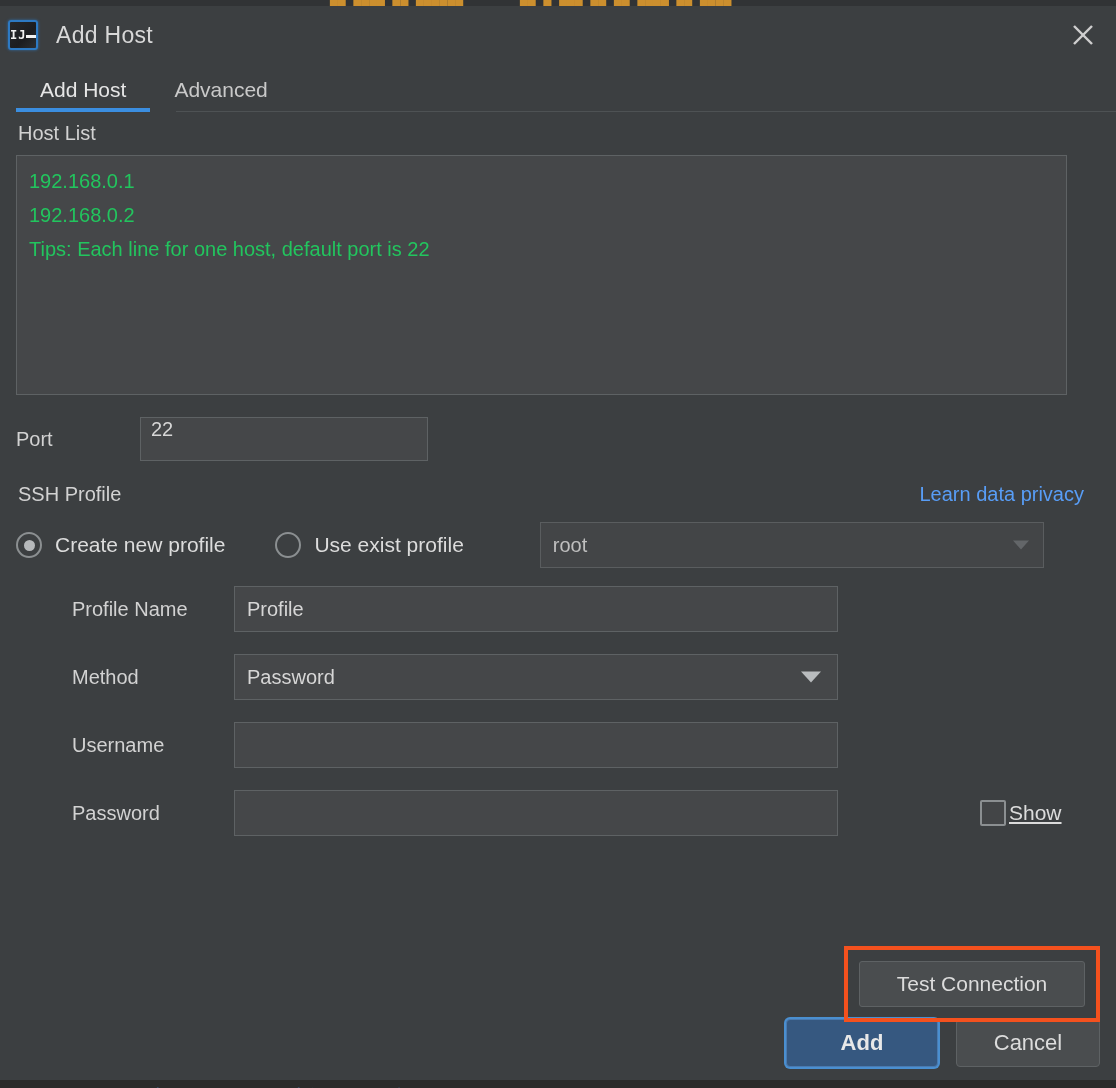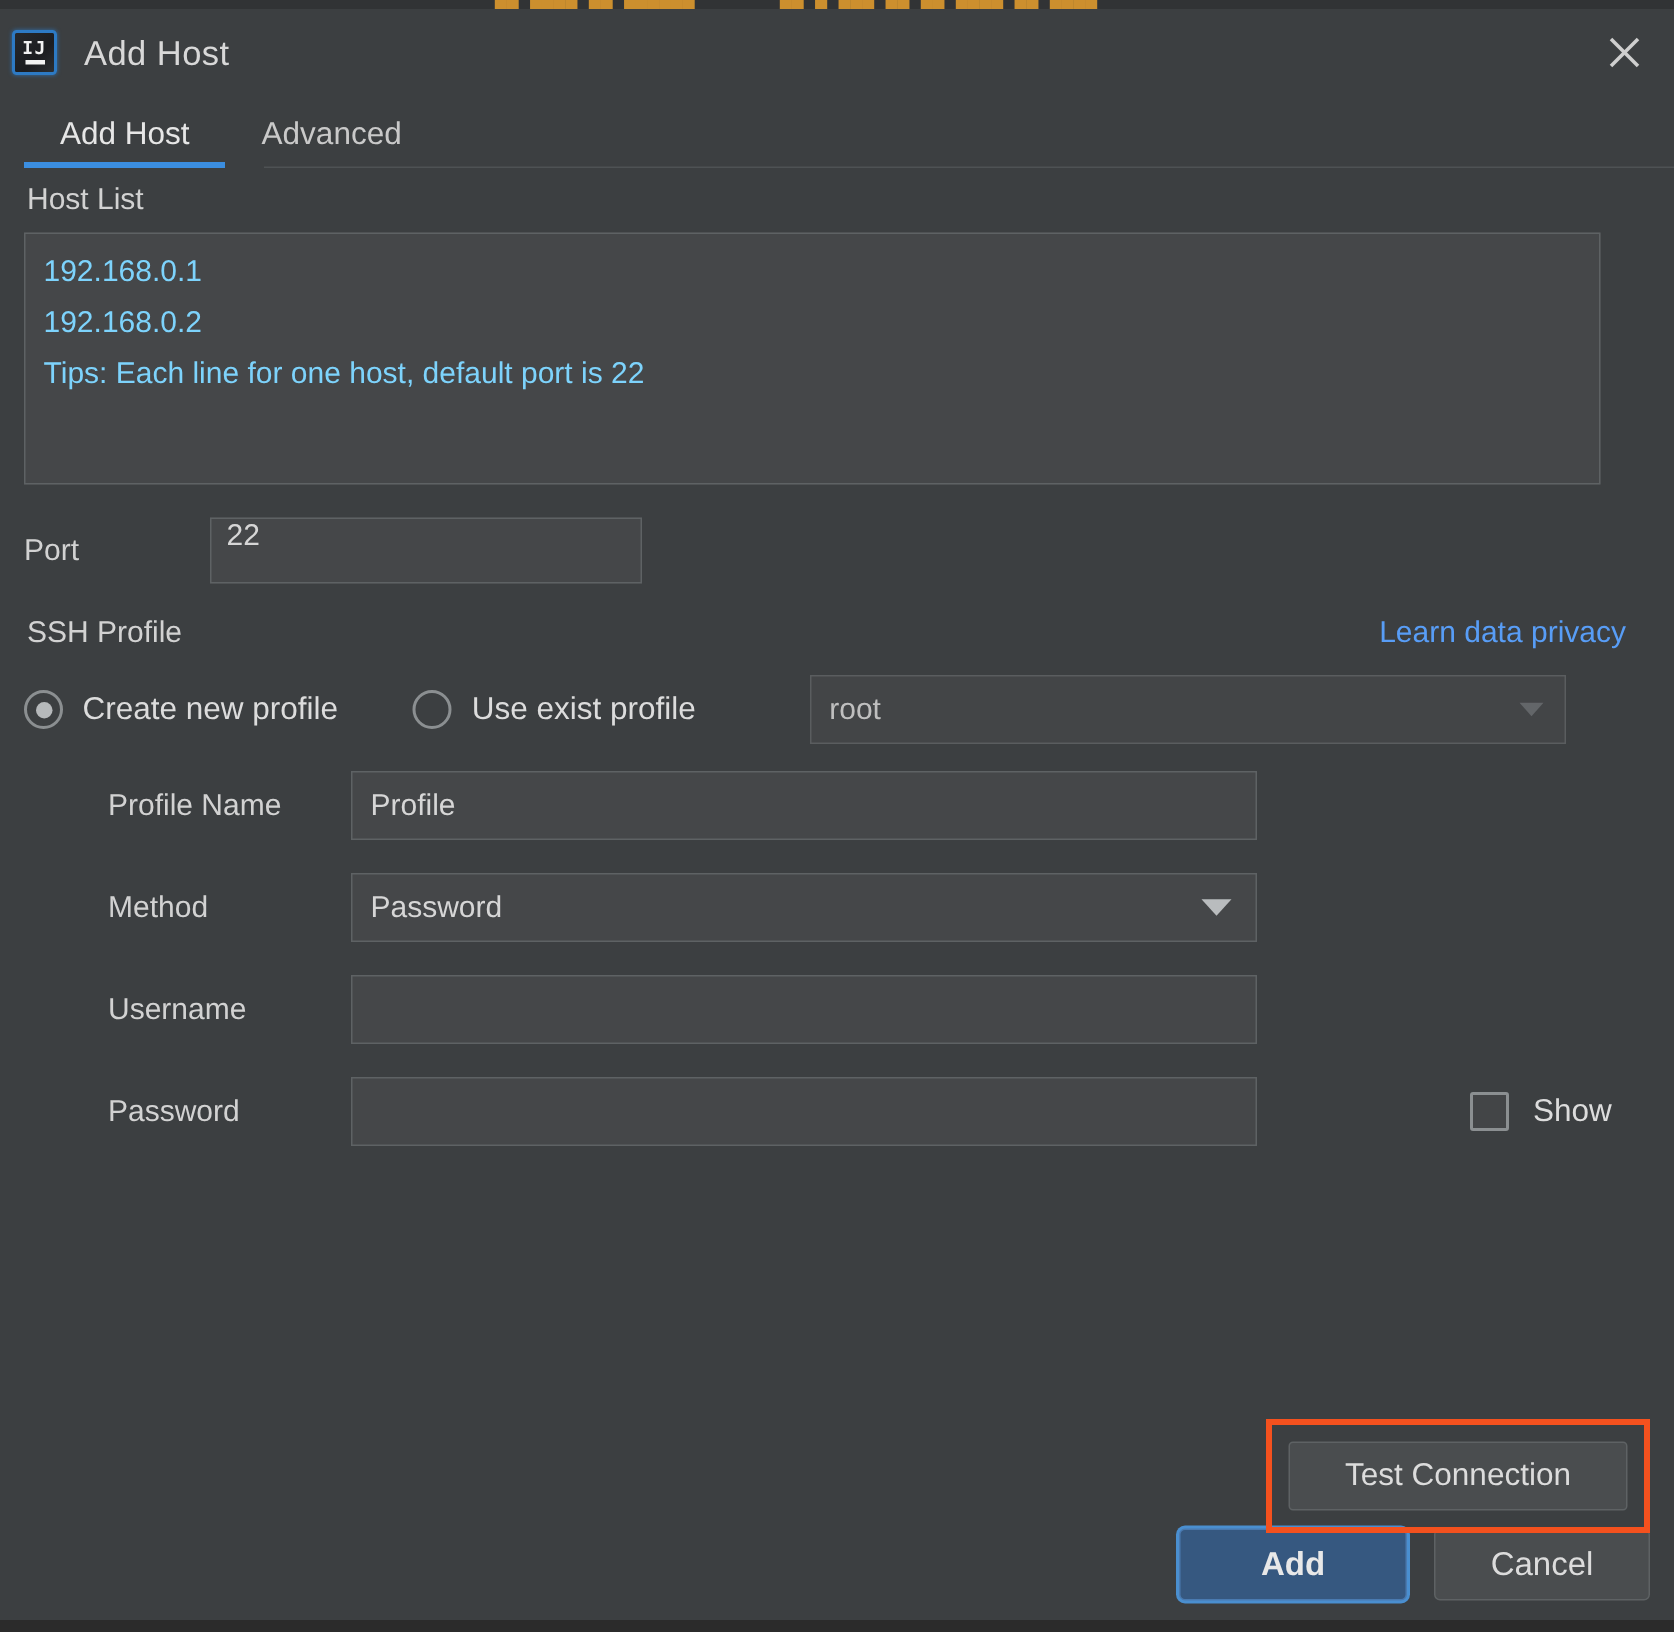--- a/index.html
+++ b/index.html
@@ -41,21 +41,21 @@
     height: 58px; flex: 0 0 58px;
     display: flex; align-items: center;
     padding: 0 14px 0 8px;
     position: relative;
   }
   .ij-logo {
     width: 30px; height: 30px;
     border: 2px solid #2d7ac4;
     border-radius: 3px;
     background: linear-gradient(135deg, #26282b 0%, #1c1d20 60%, #2c2f33 100%);
-    display: flex; flex-direction: column;
+    display: flex; flex-direction: row;
     align-items: center; justify-content: center;
     flex: 0 0 30px;
     box-shadow: 0 0 3px rgba(45,122,196,.8);
   }
   .ij-logo .ij-text {
     color: #f2f2f2; font-size: 12px; font-weight: bold;
     letter-spacing: 1px; line-height: 11px;
     font-family: "DejaVu Sans Mono", monospace;
   }
   .ij-logo .ij-bar {
@@ -106,25 +106,25 @@
   .content {
     flex: 1 1 auto;
     padding: 0 16px;
     position: relative;
   }
   .section-label {
     color: #d2d2d2; font-size: 20px;
     margin: 10px 0 10px 2px;
   }
   .hostlist {
-    width: 1051px; height: 168px;
+    width: 1051px; height: 240px;
     background: #454749;
     border: 1px solid #5e6264;
     padding: 8px 12px;
-    color: #7dd3fc; font-size: 20px;
+    color: #22c55e; font-size: 20px;
     line-height: 34px;
     overflow: hidden;
     resize: none;
     font-family: inherit;
   }
   .hostlist-line { white-space: nowrap; }
 
   
   .port-row {
     display: flex; align-items: center;
@@ -230,21 +230,21 @@
   .show-wrap {
     display: flex; align-items: center;
     padding-left: 28px; cursor: pointer;
   }
   .show-box {
     width: 26px; height: 26px;
     border: 2px solid #8b8f91;
     background: #434547; border-radius: 2px;
     flex: 0 0 26px;
   }
-  .show-label { color: #dcdcdc; font-size: 21px; margin-left: 16px; }
+  .show-label { color: #dcdcdc; font-size: 21px; margin-left: 3px; text-decoration: underline; }
 
   
   .test-wrap {
     position: absolute;
     right: 16px; top: 834px;
     border: 4px solid #f4511e;
     padding: 11px;
   }
   .test-btn {
     width: 226px; height: 46px;

